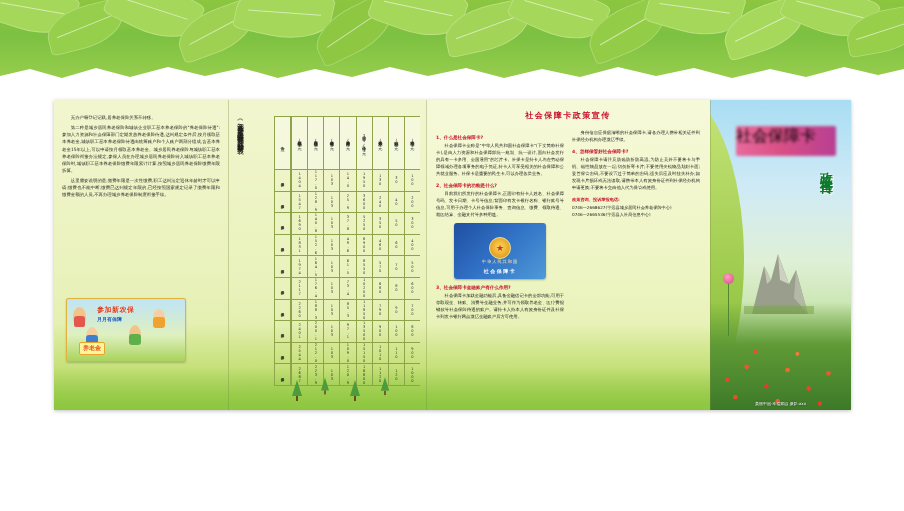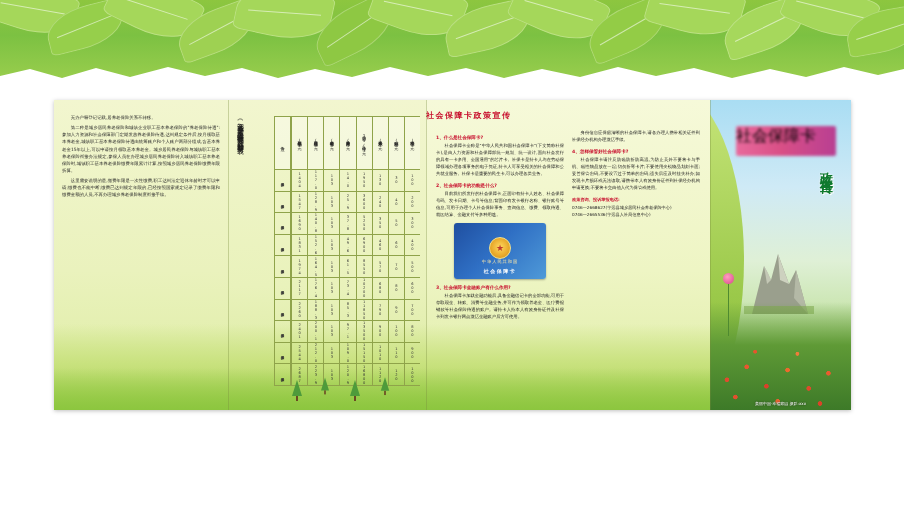--- a/index.html
+++ b/index.html
@@ -240,20 +240,21 @@
     background: linear-gradient(180deg, #f6f9d9 0%, #eef5c4 55%, #ddeca4 100%);
     padding: 12px 10px 0 10px;
     box-sizing: border-box;
     overflow: hidden;
     display: flex;
     gap: 8px;
   }
   .p3-title {
     position: absolute;
     left: 0; right: 0; top: 10px;
+    text-align: center;
     font-size: 8px;
     font-weight: bold;
     color: #c8102e;
     letter-spacing: 1.5px;
     z-index: 4;
   }
   .p3-col {
     flex: 1 1 0;
     padding-top: 18px;
     font-size: 4.3px;
@@ -440,20 +441,29 @@
 
 <div class="brochure">
 
   <div class="panel1">
     <div class="p1-text">
       <p>无办户籍登记记载,居养老保险关系不转移。</p>
       <p>第二种是城乡居民养老保险和城镇企业职工基本养老保险的"养老保险待遇":参加人力资源和社会保障部门定期发放养老保险待遇,达到规定条件后,按月领取基本养老金,城镇职工基本养老保险待遇由统筹账户和个人账户两部分组成,含基本养老金15年以上,可以申请按月领取基本养老金。城乡居民养老保险与城镇职工基本养老保险衔接办法规定,参保人员在办理城乡居民养老保险转入城镇职工基本养老保险时,城镇职工基本养老保险缴费年限累计计算,按照城乡居民养老保险缴费年限折算。</p>
       <p>这里需要说明的是,缴费年限是一次性缴费,职工达到法定退休年龄时才可以申请;缴费也不能中断;缴费已达到规定年限的,已经按照国家规定记录了缴费年限和缴费金额的人员,不再办理城乡养老保险制度衔接手续。</p>
     </div>
 
+    <div class="promo-card">
+      <div class="pc-fig a"></div>
+      <div class="pc-fig b"></div>
+      <div class="pc-fig c"></div>
+      <div class="pc-fig d"></div>
+      <div class="pc-title">参加新农保</div>
+      <div class="pc-sub">月月有保障</div>
+      <div class="pc-badge">养老金</div>
+    </div>
 
     <div class="grass"></div>
     <div class="grass2"></div>
   </div>
 
   <div class="fold-line" style="left:174px;"></div>
 
   <div class="panel2">
     <div class="vert-title">《宁远县城乡居民基本养老保险缴费档次及政府补贴标准对照表》</div>
 

